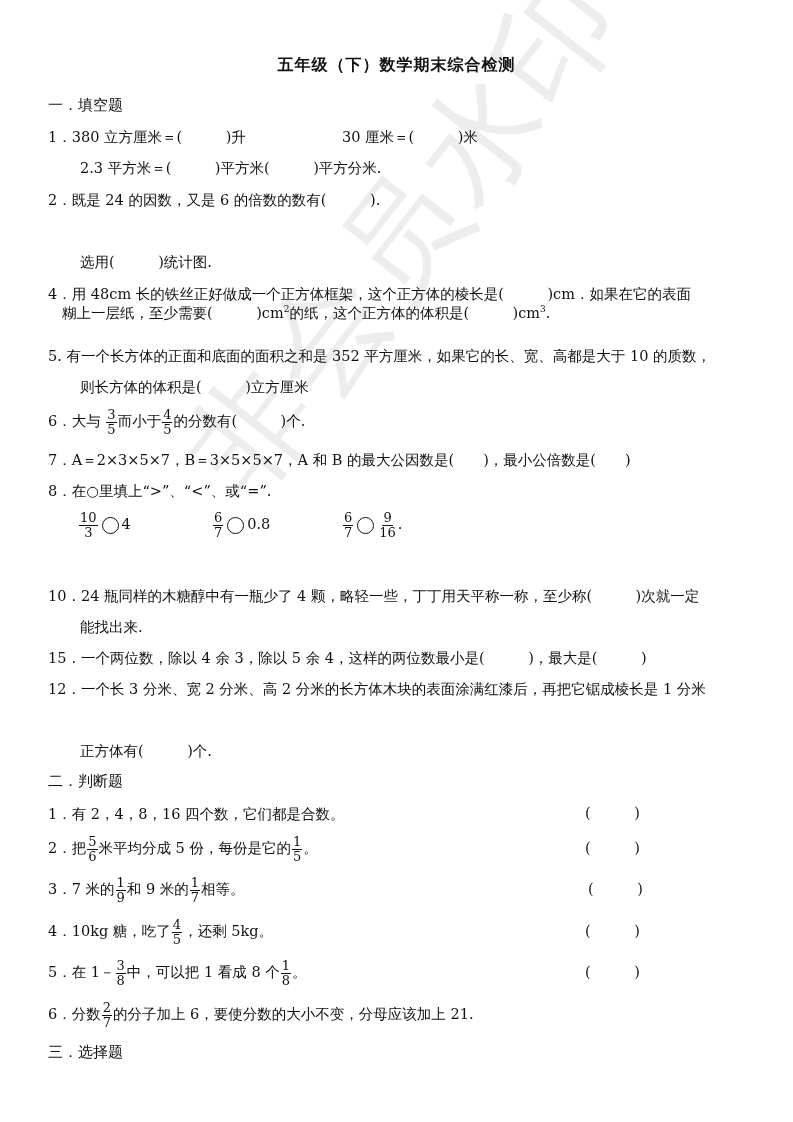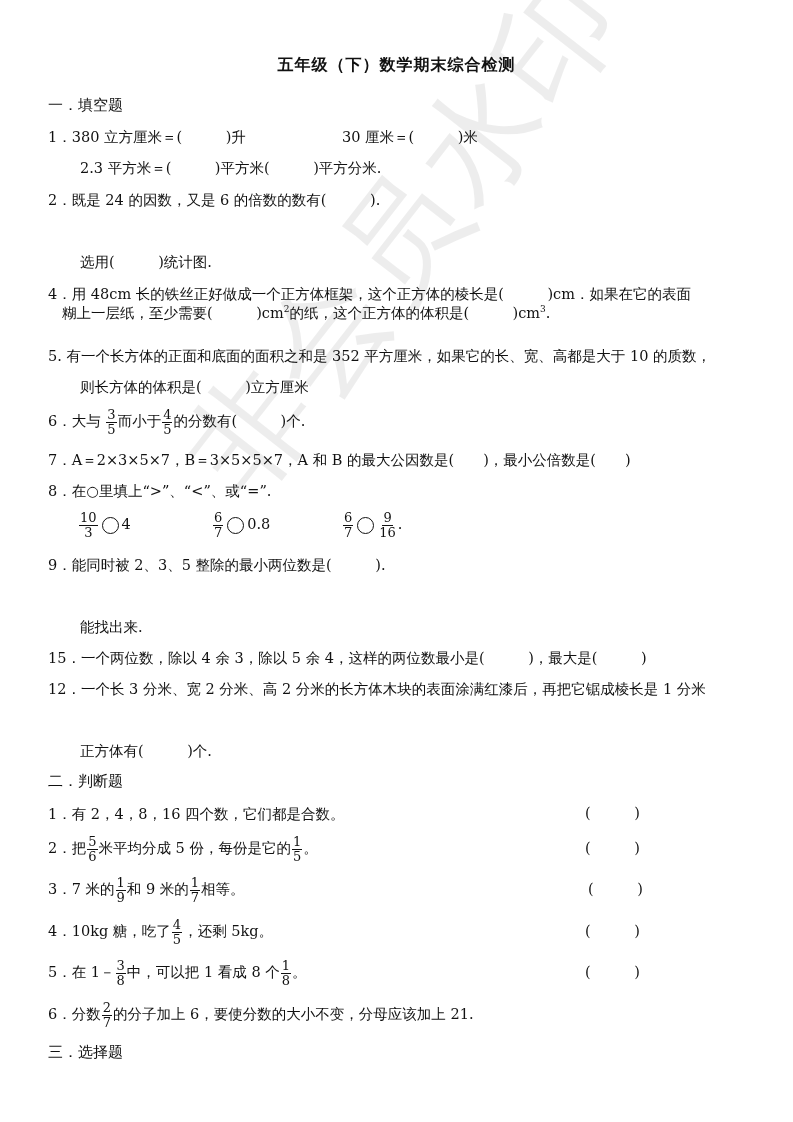--- a/index.html
+++ b/index.html
@@ -94,22 +94,22 @@
   <div class="line" style="left:342px;top:506px;line-height:36px">
     <span class="frac">
         <span class="num">6</span>
         <span class="den">7</span>
       </span><span class="circle"></span><span class="frac">
         <span class="num">9</span>
         <span class="den">16</span>
       </span><span>.</span>
   </div>
 
-  <div class="line" style="left:48px;top:555px">9．能同时被 2、3、5 整除的最小两位数是(　　　).</div>
 
+  <div class="line" style="left:48px;top:586px">10．24 瓶同样的木糖醇中有一瓶少了 4 颗，略轻一些，丁丁用天平称一称，至少称(　　　)次就一定</div>
   <div class="line" style="left:80px;top:617px">能找出来.</div>
 
   <div class="line" style="left:48px;top:648px">15．一个两位数，除以 4 余 3，除以 5 余 4，这样的两位数最小是(　　　)，最大是(　　　)</div>
 
   <div class="line" style="left:48px;top:679px">12．一个长 3 分米、宽 2 分米、高 2 分米的长方体木块的表面涂满红漆后，再把它锯成棱长是 1 分米</div>
   <div class="line" style="left:80px;top:741px">正方体有(　　　)个.</div>
 
   <div class="section" style="top:772px">二．判断题</div>
 
   <div class="line" style="left:48px;top:804px">1．有 2，4，8，16 四个数，它们都是合数。</div>

